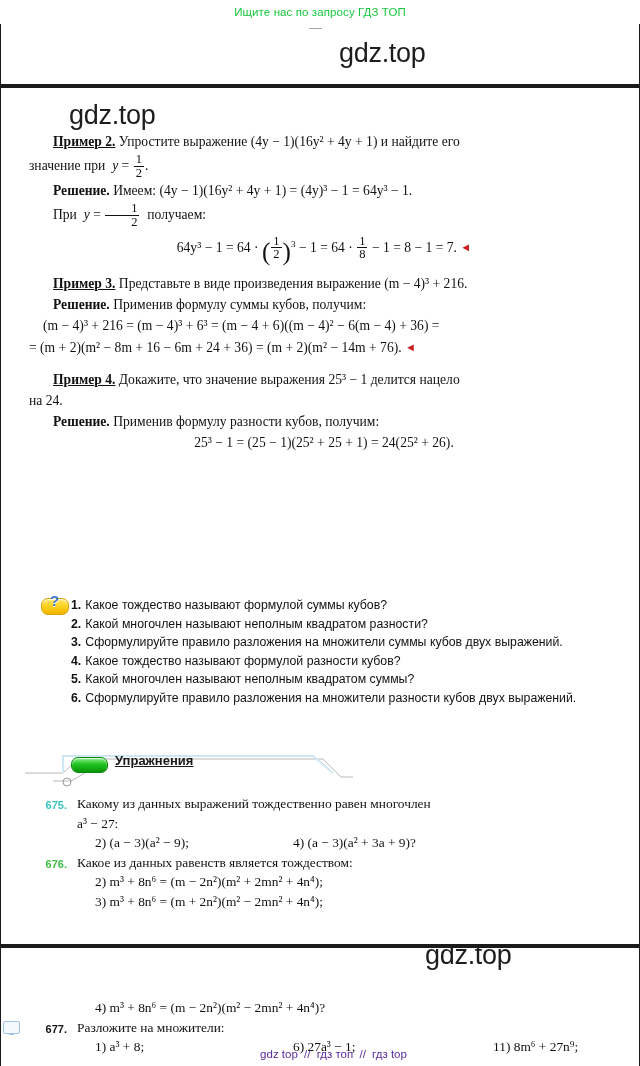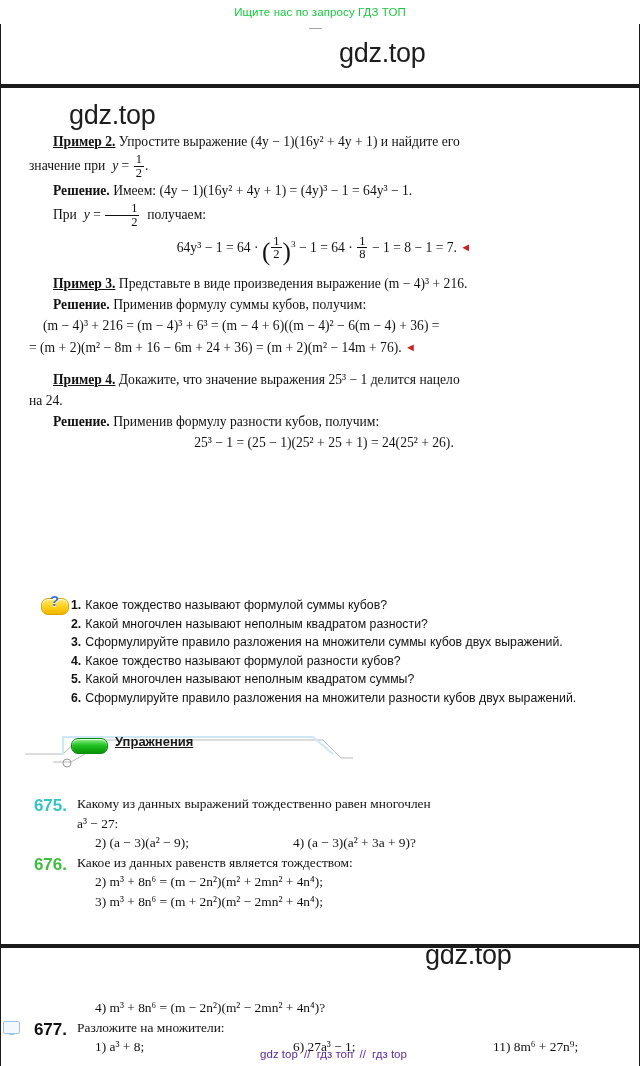--- a/index.html
+++ b/index.html
@@ -148,21 +148,21 @@
   }
   .q-item { display: flex; align-items: flex-start; }
   .q-num { font-weight: bold; margin-right: 4px; flex: 0 0 auto; }
   .q-txt { flex: 1 1 auto; }
   .q-just { text-align: justify; }
 
   
   .ex-banner {
     position: absolute;
     left: 22px;
-    top: 644px;
+    top: 663px;
     width: 330px;
     height: 38px;
   }
   .ex-pill {
     position: absolute;
     left: 48px;
     top: 6px;
     width: 35px;
     height: 14px;
     border-radius: 7px;
@@ -189,21 +189,21 @@
     top: 706px;
     font-size: 13.4px;
     line-height: 19.5px;
   }
   .ex-row { display: flex; align-items: flex-start; }
   .ex-no {
     flex: 0 0 38px;
     text-align: right;
     font-family: "Liberation Sans", sans-serif;
     font-weight: bold;
-    font-size: 17px;
+    font-size: 11px;
     padding-top: 2px;
   }
   .ex-no.teal { color: #34c4c4; }
   .ex-no.green { color: #3fbf3f; }
   .ex-no.black { color: #111111; }
   .ex-body { flex: 1 1 auto; padding-left: 10px; }
   .ex-stem { text-align: justify; }
   .opts { margin-left: 18px; }
   .opt-cols { display: flex; }
   .opt-col { }

